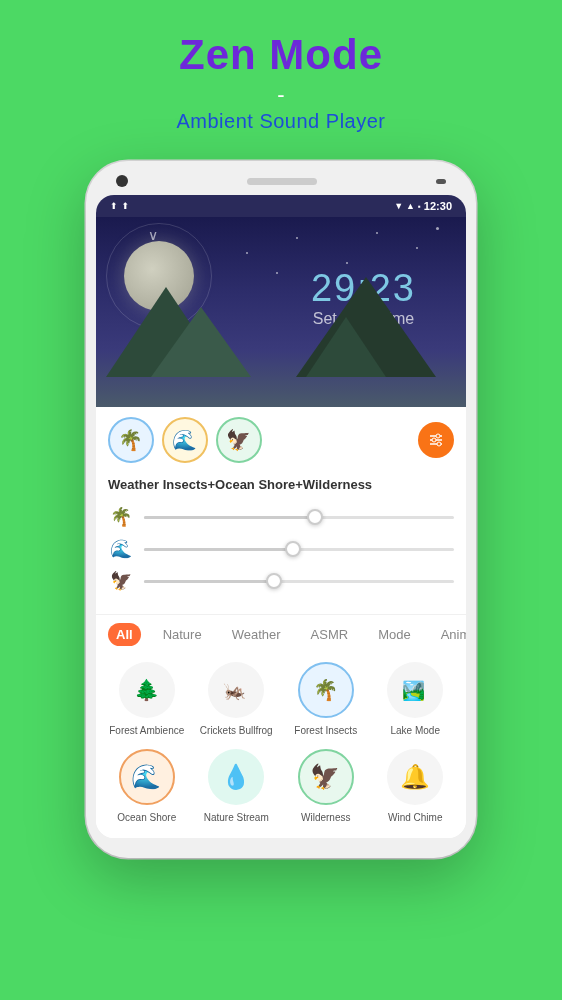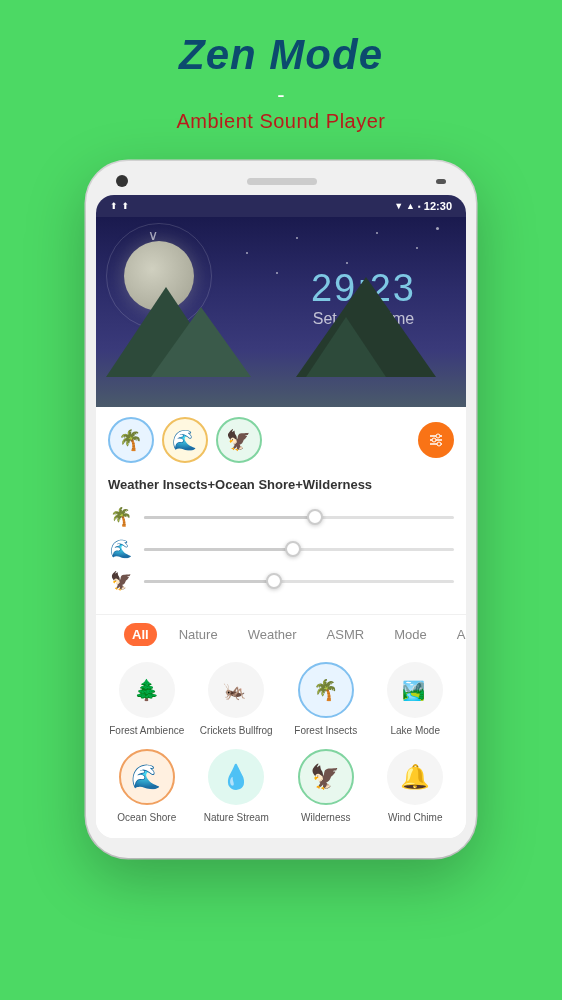--- a/index.html
+++ b/index.html
@@ -16,36 +16,35 @@
 
     .header-area {
       width: 100%;
       text-align: center;
       padding: 32px 20px 18px;
     }
 
     .app-title {
       font-size: 42px;
       font-weight: 800;
-      font-style: italic;
-      color: #0c4a6e;
+      color: #6d28d9;
       letter-spacing: 1px;
       line-height: 1.1;
     }
 
     .title-dash {
       font-size: 22px;
       color: white;
       margin: 4px 0 2px;
     }
 
     .app-subtitle {
       font-size: 20px;
       font-weight: 500;
-      color: #b91c1c;
+      color: #1d4ed8;
       letter-spacing: 0.5px;
     }
 
     
     .phone-frame {
       width: 390px;
       background: #f0f0f0;
       border-radius: 42px;
       padding: 14px 10px 20px;
       box-shadow: 0 20px 60px rgba(0,0,0,0.25), 0 0 0 1.5px #ddd;
@@ -340,21 +339,21 @@
       top: -7px;
       transform: translateX(-50%);
       box-shadow: 0 1px 4px rgba(0,0,0,0.2);
     }
 
     
     .category-row {
       background: white;
       display: flex;
       align-items: center;
-      padding: 8px 28px;
+      padding: 8px 12px;
       gap: 14px;
       border-top: 1px solid #f0f0f0;
     }
 
     .cat-btn {
       font-size: 13px;
       font-weight: 500;
       color: #888;
       cursor: pointer;
       padding: 4px 8px;

